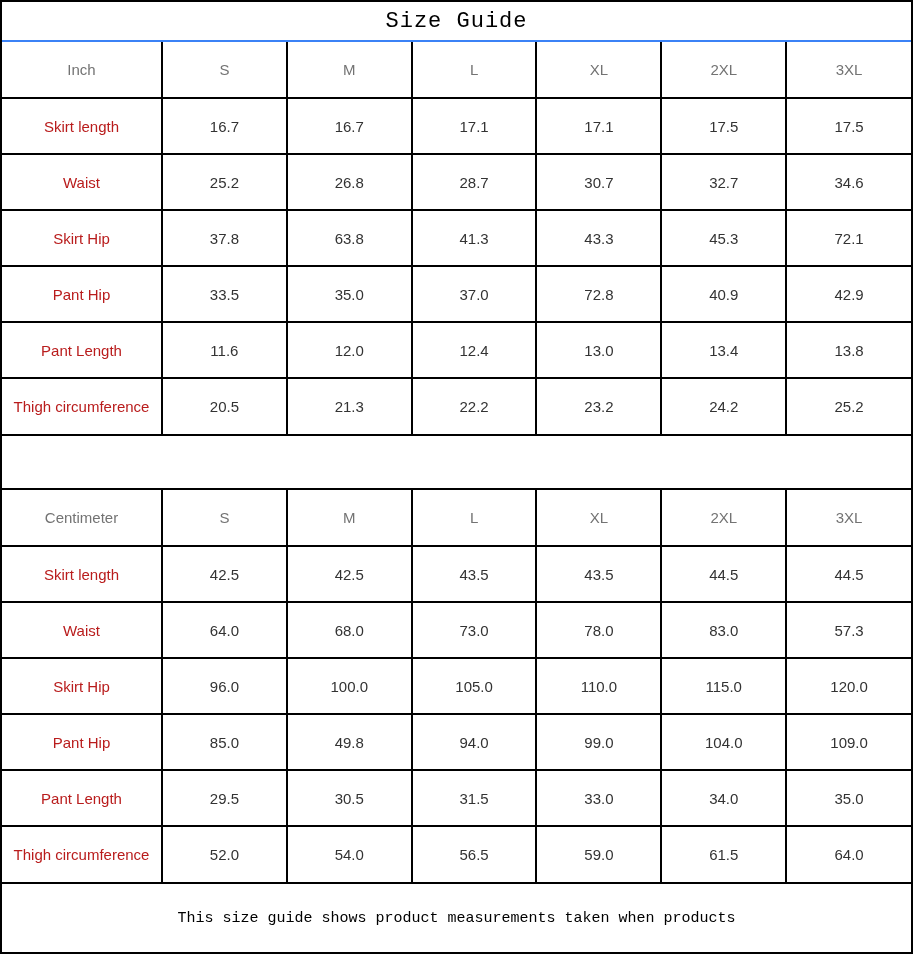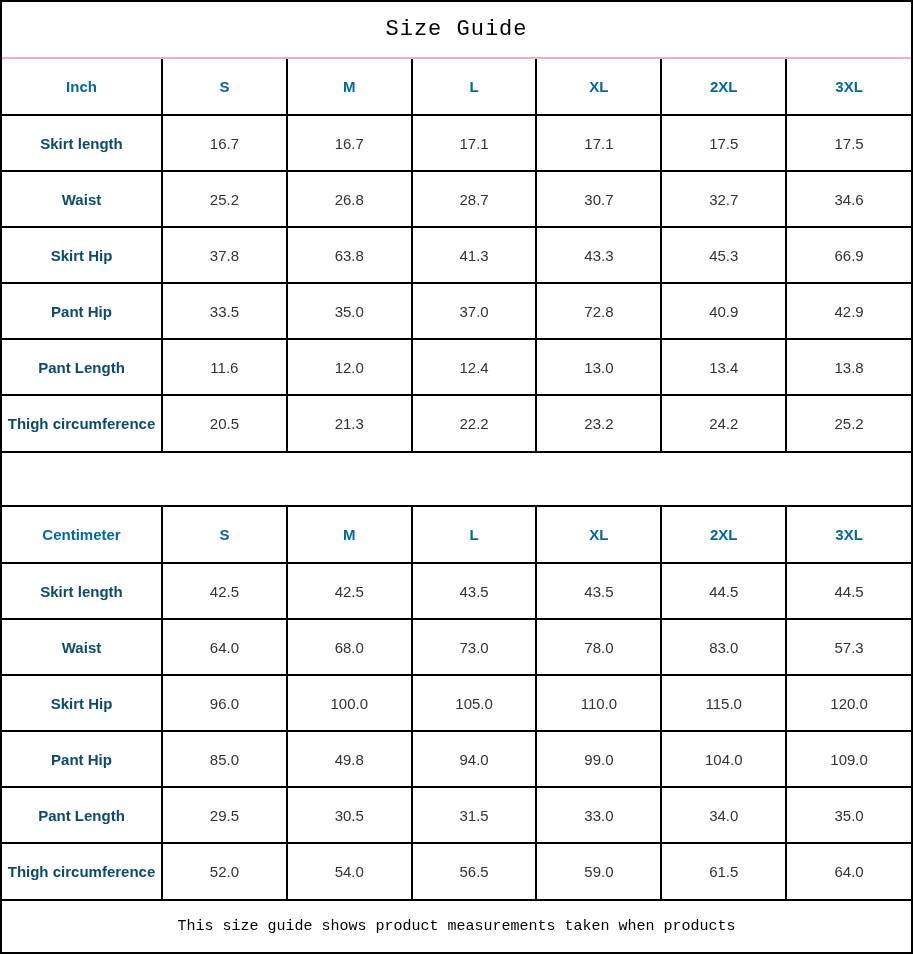--- a/index.html
+++ b/index.html
@@ -11,22 +11,22 @@
   }
   .guide {
     width: 913px;
     height: 954px;
     border: 2px solid #000000;
     background: #ffffff;
     display: flex;
     flex-direction: column;
   }
   .title-row {
-    height: 57px;
-    border-bottom: 2px solid #f9a8d4;
+    height: 40px;
+    border-bottom: 2px solid #3b82f6;
     display: flex;
     align-items: center;
     justify-content: center;
     font-family: "Liberation Mono", "DejaVu Sans Mono", monospace;
     font-size: 22px;
     font-weight: 400;
     letter-spacing: 1px;
   }
   table {
     width: 100%;
@@ -36,22 +36,22 @@
   }
   col.label-col { width: 160px; }
   th, td {
     border: 2px solid #000000;
     text-align: center;
     vertical-align: middle;
     height: 56px;
     font-size: 15px;
     overflow: hidden;
   }
-  thead th { font-weight: bold; color: #0369a1; }
-  td.label { font-weight: bold; color: #0c4a6e; }
+  thead th { font-weight: normal; color: #737373; }
+  td.label { font-weight: normal; color: #b91c1c; }
   td.value { font-weight: normal; color: #333333; }
   .spacer {
     height: 56px;
     border-top: 2px solid #000000;
     border-bottom: 2px solid #000000;
     background: #ffffff;
     flex: 0 0 auto;
   }
   .footer {
     flex: 1;
@@ -113,21 +113,21 @@
           <td class="value">32.7</td>
           <td class="value">34.6</td>
         </tr>
         <tr>
           <td class="label">Skirt Hip</td>
           <td class="value">37.8</td>
           <td class="value">63.8</td>
           <td class="value">41.3</td>
           <td class="value">43.3</td>
           <td class="value">45.3</td>
-          <td class="value">66.9</td>
+          <td class="value">72.1</td>
         </tr>
         <tr>
           <td class="label">Pant Hip</td>
           <td class="value">33.5</td>
           <td class="value">35.0</td>
           <td class="value">37.0</td>
           <td class="value">72.8</td>
           <td class="value">40.9</td>
           <td class="value">42.9</td>
         </tr>

